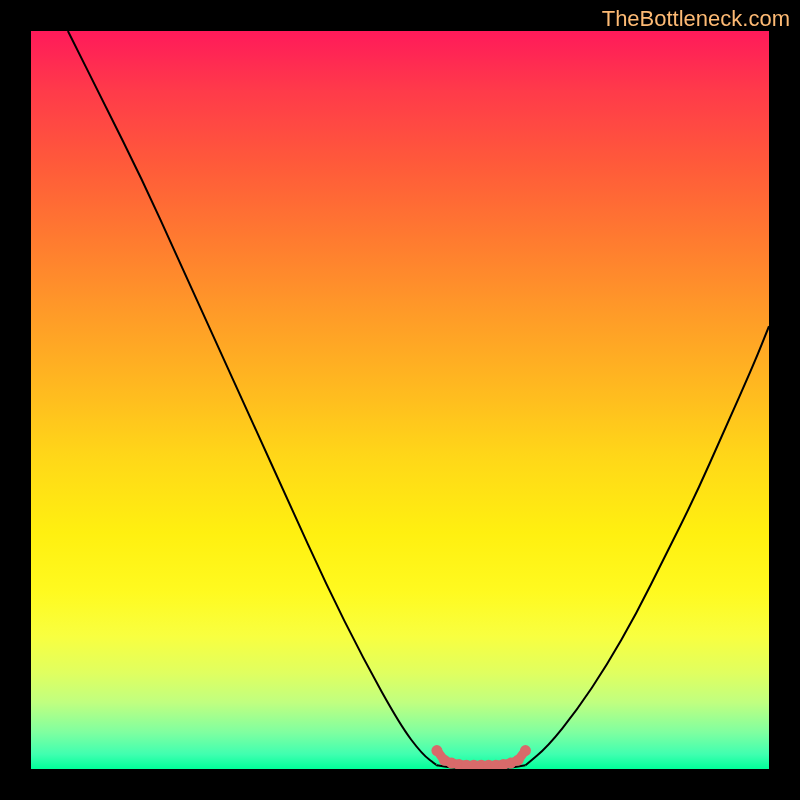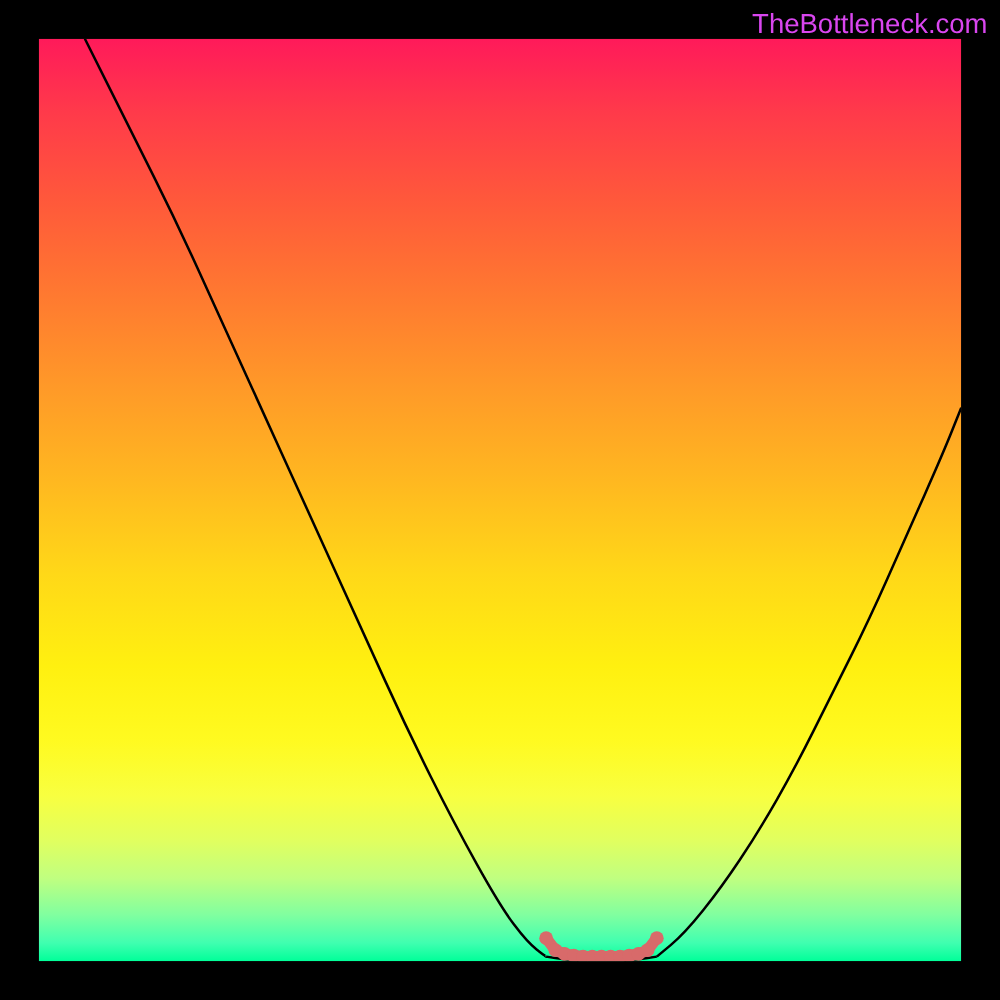--- a/index.html
+++ b/index.html
@@ -8,21 +8,21 @@
     width: 800px;
     height: 800px;
     background: #000;
     position: relative;
     font-family: Arial, sans-serif;
   }
   .watermark {
     position: absolute;
     top: 6px;
     right: 10px;
-    color: #d946ef;
+    color: #fdba74;
     font-size: 22px;
     font-weight: 500;
     z-index: 10;
     text-align: center;
   }
   .plot-area {
     position: absolute;
     left: 31px;
     top: 31px;
     width: 738px;

